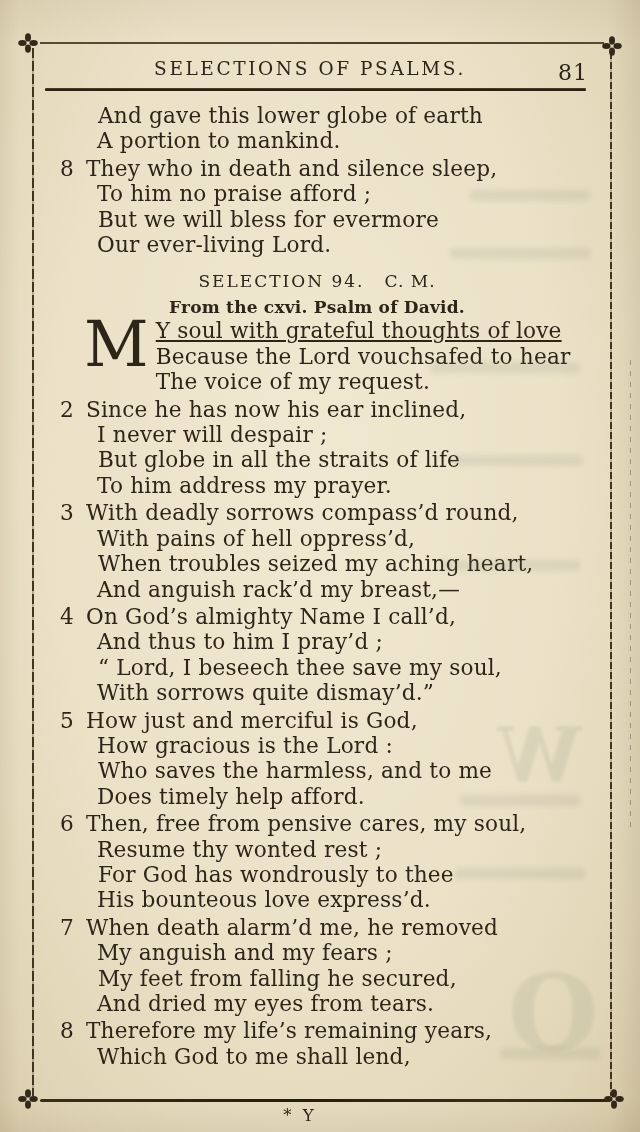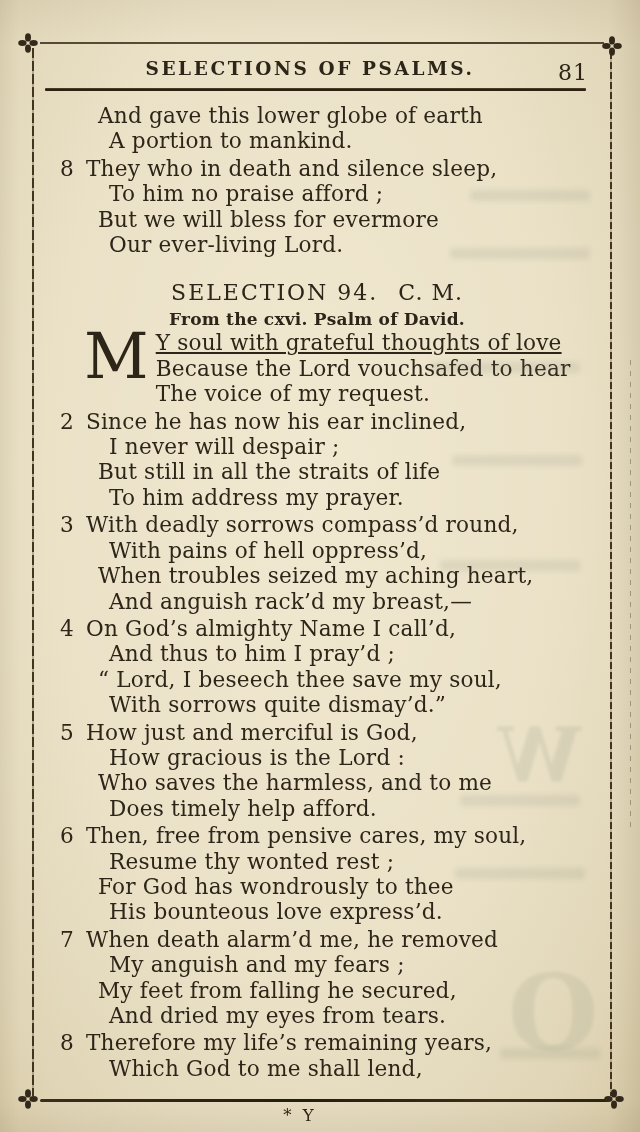--- a/index.html
+++ b/index.html
@@ -23,39 +23,39 @@
                  background:repeating-linear-gradient(180deg, #42351f 0 7px, rgba(66,53,31,.25) 7px 10px); }
   .page-edge   { position:absolute; left:630px; top:360px; height:470px; width:1px; opacity:.45;
                  background:repeating-linear-gradient(180deg, #5a4c33 0 5px, transparent 5px 11px); }
   .quatrefoil  { position:absolute; width:20px; height:20px; }
   .q-tl { left:18px;  top:33px; }
   .q-tr { left:602px; top:36px; }
   .q-bl { left:18px;  top:1089px; }
   .q-br { left:604px; top:1089px; }
   
   .running-head { position:absolute; top:58px; left:90px; right:110px; text-align:center;
-                  font-size:18.5px; letter-spacing:2.6px; font-weight:700; white-space:nowrap; }
+                  font-size:18.5px; letter-spacing:2.6px; font-weight:400; white-space:nowrap; }
   .page-num { position:absolute; top:60px; left:558px; font-size:22px; letter-spacing:1px; }
   .head-rule { position:absolute; left:45px; right:54px; top:88px; height:3px;
                background:linear-gradient(180deg,#4a3c24 0 1px, #2b2214 1px 3px); border-radius:1px; }
   
   .content { position:absolute; top:103px; left:60px; width:514px;
              font-size:21.6px; line-height:25.4px; letter-spacing:0.2px; }
   .stanza { margin-bottom:2px; }
   .line { position:relative; white-space:nowrap; }
   .i0 { margin-left:26px; }
-  .i1 { margin-left:49px; }
+  .i1 { margin-left:37px; }
   .i2 { margin-left:38px; }
   .vnum { position:absolute; left:-26px; top:0; }
   .dc-wrap { overflow:visible; }
   .dropcap { float:left; font-size:63px; line-height:49px; height:50px;
              margin:2px 7px 0 24px; font-weight:400; }
   .dc-wrap .line { margin-left:0;text-decoration:underline; }
   .dc-wrap .i1 { margin-left:9px; }
-  .sel-heading { text-align:center; font-size:22px; line-height:30px; margin:21px 0 1px 0;
+  .sel-heading { text-align:center; font-size:17px; line-height:30px; margin:9px 0 1px 0;
                  letter-spacing:2px; white-space:nowrap; }
   .sel-meter { margin-left:20px; letter-spacing:1px; }
   .sel-source { text-align:center; font-size:17px; line-height:21px; font-weight:700; }
   
   .footer-mark { position:absolute; top:1106px; left:0; width:600px; text-align:center;
                  font-size:16.5px; letter-spacing:3px; }
   
   .ghost { position:absolute; color:#7d8670; transform:scaleX(-1); filter:blur(1.6px);
            font-weight:700; pointer-events:none; }
   .ghost-w { top:712px; left:498px; font-size:74px; opacity:.15; }
@@ -133,21 +133,21 @@
           <div class="dc-wrap">
             <span class="dropcap">M</span>
             <div class="line i0">Y soul with grateful thoughts of love</div>
           </div>
           <div class="line i2">Because the Lord vouchsafed to hear</div>
           <div class="line i1">The voice of my request.</div>
         </div>
         <div class="stanza">
           <div class="line i0"><span class="vnum">2</span>Since he has now his ear inclined,</div>
           <div class="line i1">I never will despair ;</div>
-          <div class="line i2">But still in all the straits of life</div>
+          <div class="line i2">But globe in all the straits of life</div>
           <div class="line i1">To him address my prayer.</div>
         </div>
         <div class="stanza">
           <div class="line i0"><span class="vnum">3</span>With deadly sorrows compass’d round,</div>
           <div class="line i1">With pains of hell oppress’d,</div>
           <div class="line i2">When troubles seized my aching heart,</div>
           <div class="line i1">And anguish rack’d my breast,—</div>
         </div>
         <div class="stanza">
           <div class="line i0"><span class="vnum">4</span>On God’s almighty Name I call’d,</div>

